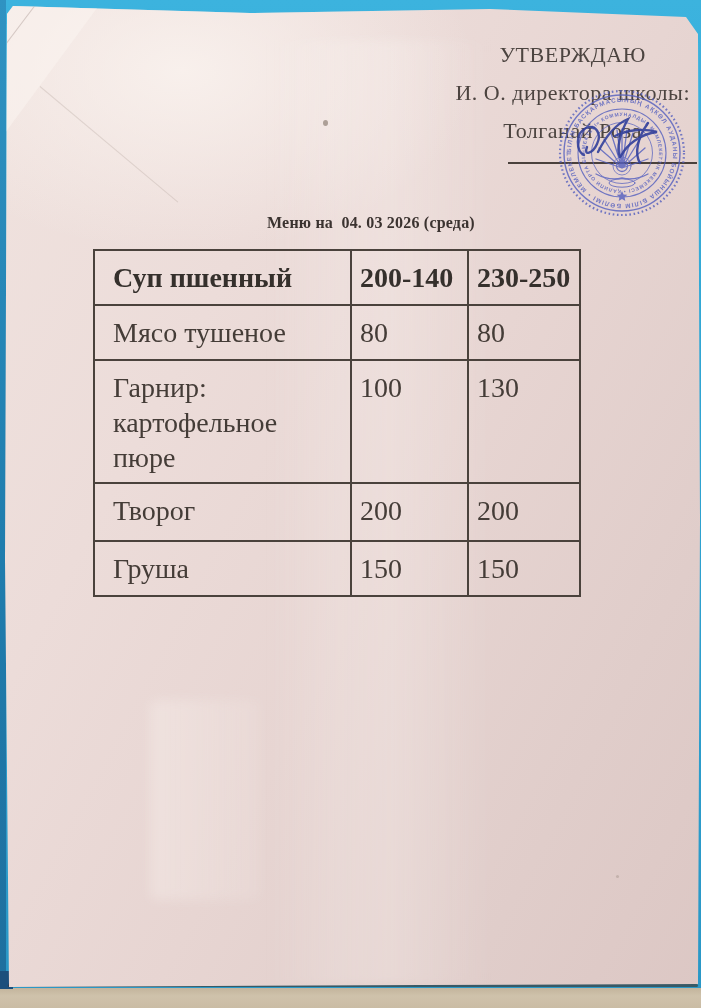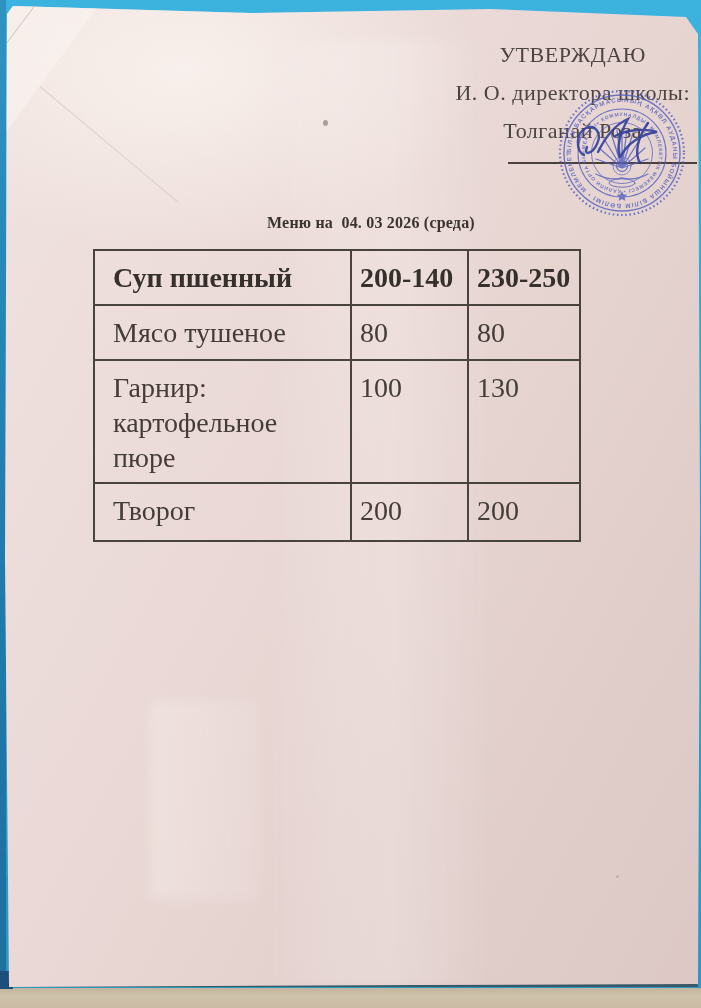--- a/index.html
+++ b/index.html
@@ -153,16 +153,21 @@
             <td class="dish">Гарнир:
 картофельное пюре</td>
             <td>100</td>
             <td>130</td>
           </tr>
           <tr>
             <td class="dish">Творог</td>
             <td>200</td>
             <td>200</td>
           </tr>
+          <tr>
+            <td class="dish">Груша</td>
+            <td>150</td>
+            <td>150</td>
+          </tr>
         </tbody>
     </table>
   </div>
 </div>
 
 </body></html>

